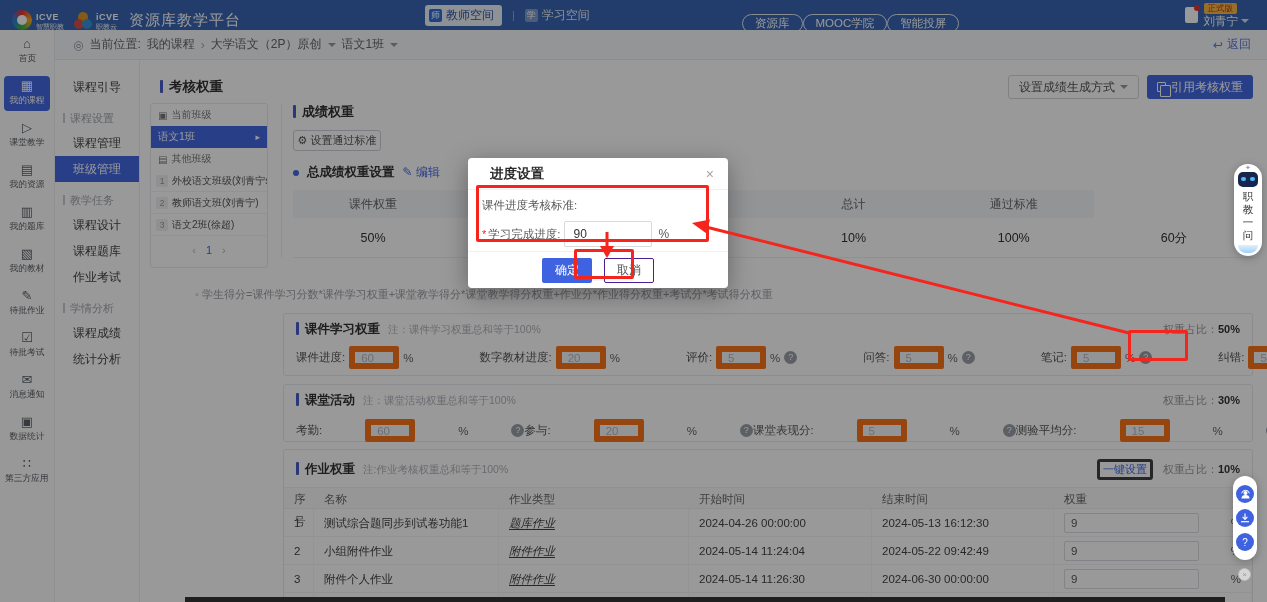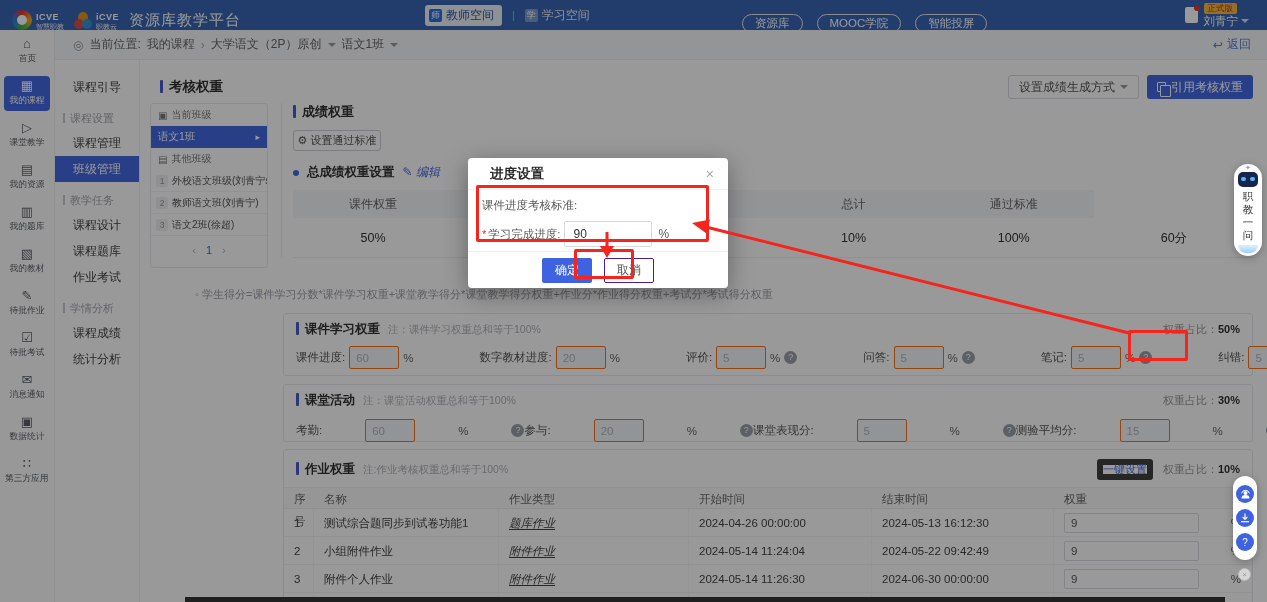--- a/index.html
+++ b/index.html
@@ -19,21 +19,21 @@
   .logo-flower i:nth-child(1){ background:#f39c12; left:4px; top:0; }
   .logo-flower i:nth-child(2){ background:#e74c3c; left:0; top:7px; }
   .logo-flower i:nth-child(3){ background:#3498db; left:8px; top:7px; }
   .platform-title { color:#fff; font-size:15px; margin-left:10px; letter-spacing:1px; }
   .hdr-nav { position:absolute; left:425px; top:0; height:30px; display:flex; align-items:center; gap:10px; }
   .space-btn { display:flex; align-items:center; gap:4px; background:rgba(255,255,255,.92); color:#2f55a4; border-radius:3px; padding:2px 8px 2px 4px; font-size:12px; cursor:pointer; }
   .space-ico { width:13px; height:13px; border-radius:2px; background:#2f6fe0; color:#fff; font-size:9px; line-height:13px; text-align:center; display:inline-block; }
   .hdr-sep { color:rgba(255,255,255,.45); font-size:11px; }
   .space-link { display:flex; align-items:center; gap:4px; color:#e7ecf7; font-size:12px; cursor:pointer; }
   .space-ico2 { width:13px; height:13px; border-radius:2px; background:rgba(255,255,255,.35); color:#fff; font-size:9px; line-height:13px; text-align:center; }
-  .hdr-pills { position:absolute; left:742px; top:0; height:46px; display:flex; align-items:center; gap:14px; }
+  .hdr-pills { position:absolute; left:742px; top:0; height:46px; display:flex; align-items:center; }
   .pill { border:1px solid rgba(255,255,255,.85); color:#fff; border-radius:10px; padding:1px 12px; font-size:11.5px; cursor:pointer; white-space:nowrap; }
   .hdr-user { position:absolute; right:18px; top:0; height:30px; display:flex; align-items:center; gap:6px; }
   .doc-ico { width:13px; height:16px; background:#fff; border-radius:2px; position:relative; }
   .doc-ico::after { content:""; position:absolute; right:-2px; top:-2px; width:6px; height:6px; border-radius:50%; background:#e8332a; }
   .user-col { display:flex; flex-direction:column; align-items:flex-start; line-height:1; gap:2px; }
   .ver-badge { background:#fdb944; color:#b4380d; font-size:8.5px; padding:1px 4px; border-radius:2px; }
   .user-name { color:#fff; font-size:11.5px; display:flex; align-items:center; gap:3px; cursor:pointer; }
   .caret-down { width:0; height:0; border-left:4px solid transparent; border-right:4px solid transparent; border-top:4px solid rgba(255,255,255,.8); display:inline-block; }
   .caret-g { border-top-color:#999; }
 
@@ -80,53 +80,53 @@
   .cp-pager { display:flex; justify-content:center; gap:10px; margin-top:8px; color:#b2b6bd; font-size:11px; }
   .cp-pager .cur { color:#4469e1; }
 
   
   .grade-panel { position:absolute; left:141px; top:43px; width:972px; border-left:1px solid #f0f1f3; padding-left:11px; }
   .gp-title { font-size:13px; font-weight:bold; color:#333; }
   .gp-setpass { margin-top:9px; width:88px; height:21px; border:1px solid #ccd0d7; border-radius:3px; color:#555; font-size:11px; display:flex; align-items:center; justify-content:center; gap:3px; cursor:pointer; background:#fff; }
   .gp-totrow { margin-top:13px; display:flex; align-items:center; gap:8px; }
   .blue-dot { width:6px; height:6px; border-radius:50%; background:#4469e1; }
   .gp-totlbl { font-size:12.5px; font-weight:bold; color:#333; }
-  .link-blue { color:#4469e1; font-size:12px; cursor:pointer;font-style:italic; }
+  .link-blue { color:#4469e1; font-size:12px; cursor:pointer; }
   .g-table { margin-top:9px; width:961px; }
   .g-tr { display:grid; grid-template-columns:repeat(6,1fr); }
   .g-th { background:#f6f7fa; height:28px; line-height:28px; text-align:center; color:#666; font-size:12px; }
   .g-td { height:40px; line-height:40px; text-align:center; color:#333; font-size:12.5px; border-bottom:1px solid #f0f1f3; }
 
   .formula { position:absolute; left:55px; top:227px; color:#9a9ea6; font-size:11px; }
 
   
   .card { position:absolute; left:143px; width:970px; border:1px solid #e8eaee; border-radius:3px; background:#fff; padding:7px 12px 8px; }
   .card.cw { top:253px; height:63px; left:143px; }
   .card.cls { top:324px; height:58px; }
   .card.hw { top:389px; height:220px; padding:0; }
   .card-head { display:flex; align-items:baseline; }
   .card-title { font-size:12.5px; font-weight:bold; color:#333; }
   .card-note { font-size:10.5px; color:#b0b3ba; margin-left:8px; }
   .share { margin-left:auto; font-size:11px; color:#999;text-align:center; }
   .share b { color:#333; }
   .fields { display:flex; align-items:center; margin-top:8px;gap:36px; }
   .fgroup { display:flex; align-items:center; margin-right:30px; }
   .flabel { color:#555; font-size:11.5px; white-space:nowrap; }
-  .finput { width:50px; height:23px; border:1px solid #f97316; border-radius:2px; background:#f6f7f9; color:#b4b7bd; font-size:11.5px; padding:0 6px; margin-left:4px; }
+  .finput { width:50px; height:23px; border:6px solid #f97316; border-radius:2px; background:#f6f7f9; color:#b4b7bd; font-size:11.5px; padding:0 6px; margin-left:4px; }
   .funit { color:#666; font-size:11.5px; margin-left:4px; }
   .help { width:13px; height:13px; border-radius:50%; background:#9aa0a8; color:#fff; font-size:9px; line-height:13px; text-align:center; margin-left:4px; }
   .fbtns { margin-left:auto; display:flex; gap:16px; }
   .btn-line { width:44px; height:22px; border:1px solid #7d95e8; border-radius:3px; background:#fff; color:#4469e1; font-size:11.5px; display:flex; align-items:center; justify-content:center; cursor:pointer; white-space:nowrap; }
   .cls-fields { display:flex; align-items:center; margin-top:10px; }
   .cls-fields .fgroup { margin-right:0;gap:39px; }
   .cls-fields { justify-content:space-between; padding-right:2px; }
 
   
   .hw-head { display:flex; align-items:center; padding:9px 12px 7px; }
-  .oneclick { margin-left:auto; margin-right:10px; width:56px; height:21px; border:6px solid #404040; border-radius:3px; color:#4469e1; background:#fff; font-size:11px; display:flex; align-items:center; justify-content:center; cursor:pointer; }
+  .oneclick { margin-left:auto; margin-right:10px; width:56px; height:21px; border:3px solid #404040; border-radius:3px; color:#4469e1; background:#fff; font-size:11px; display:flex; align-items:center; justify-content:center; cursor:pointer; }
   .hw-table { width:100%; }
   .hw-tr { display:grid; grid-template-columns:30px 185px 190px 183px 182px 1fr; }
   .hw-th { background:#fafbfc; height:22px; line-height:22px; font-size:11.5px; color:#666; padding-left:10px; border-top:1px solid #f0f1f3; border-bottom:1px solid #f0f1f3; }
   .hw-td { height:28px; line-height:28px; font-size:11.5px; color:#444; padding-left:10px; border-bottom:1px solid #f2f3f5; border-right:1px solid #f6f7f9; white-space:nowrap; overflow:hidden; display:flex; align-items:center; }
   .hw-td.type span { text-decoration:underline; text-underline-offset:2px;font-style:italic; }
   .w-input { width:135px; height:20px; border:1px solid #d9dce2; border-radius:2px; color:#555; font-size:11.5px; padding:0 6px; background:#fff; }
   .w-unit { margin-left:auto; margin-right:10px; color:#666; }
 
   .bottom-edge { position:absolute; left:185px; top:597px; width:1040px; height:5px; background:#1f1f1f; z-index:12; }
 

